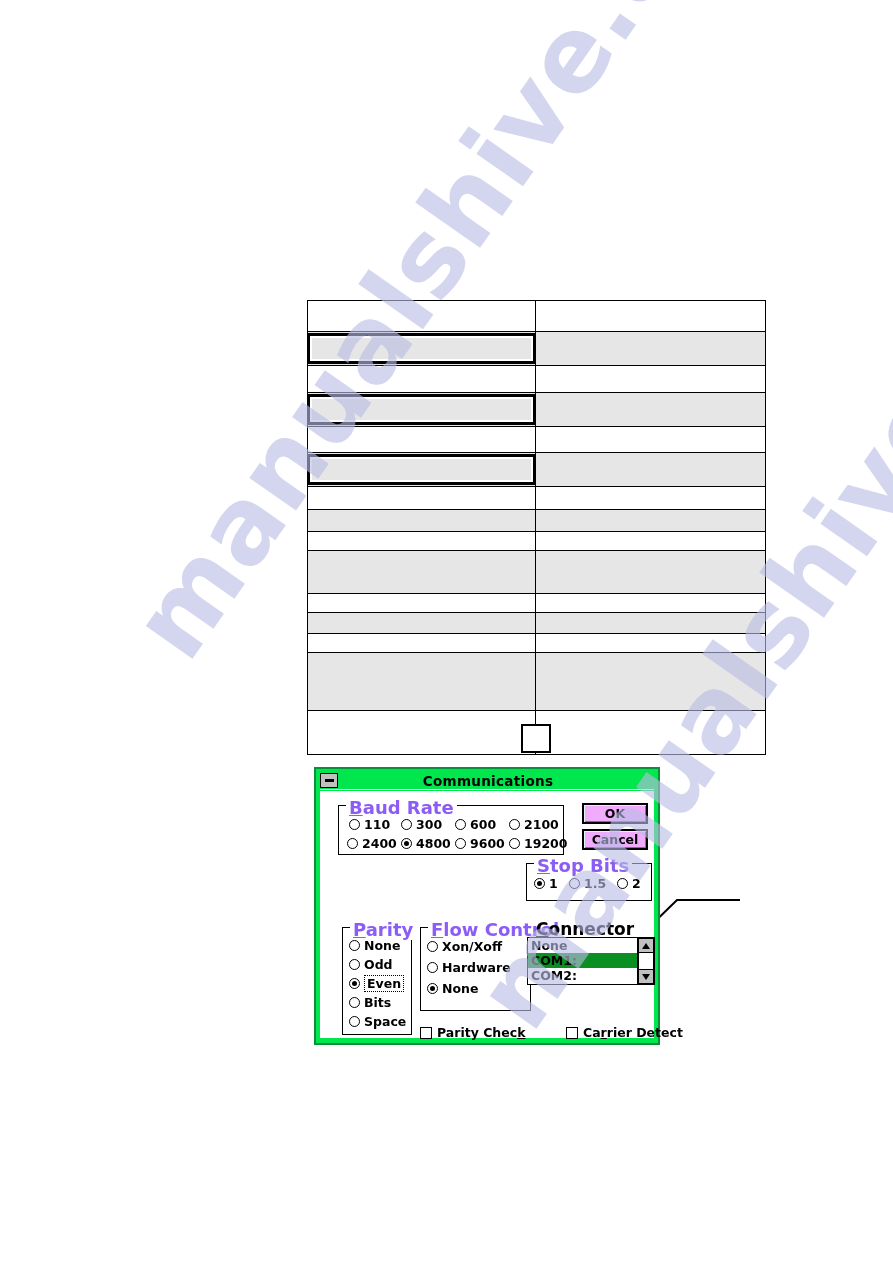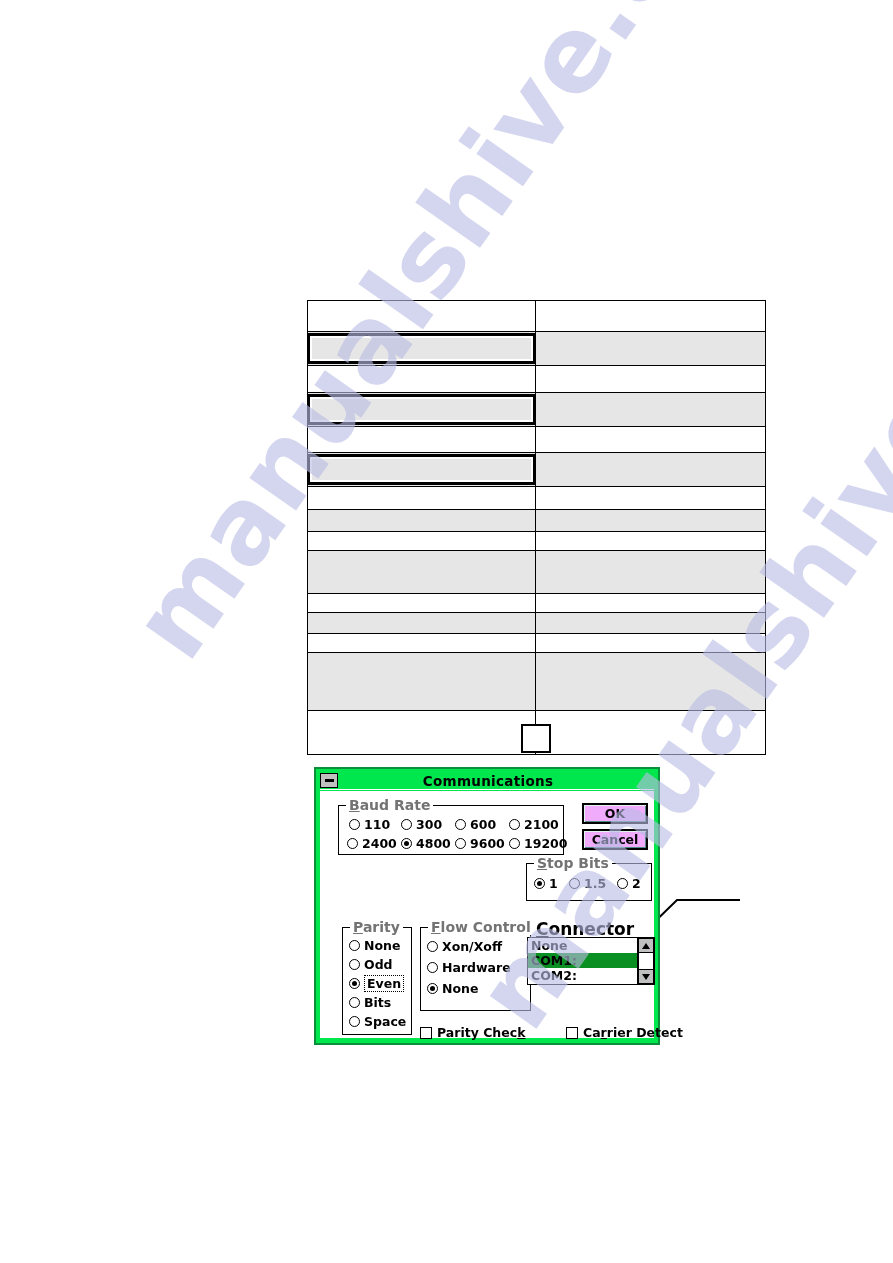--- a/index.html
+++ b/index.html
@@ -165,23 +165,23 @@
     border: 1.6px solid #000000;
     box-sizing: border-box;
     background: transparent;
   }
   .group > .legend {
     position: absolute;
     top: -9px;
     left: 7px;
     background: #ffffff;
     padding: 0 3px;
-    font-size: 14px;
-    font-weight: 700;
-    color: #737373;
+    font-size: 18px;
+    font-weight: 700;
+    color: #8b5cf6;
     white-space: nowrap;
   }
   .u { text-decoration: underline; }
 
   
   .rb {
     position: absolute;
     display: flex;
     align-items: center;
     font-size: 12.5px;

